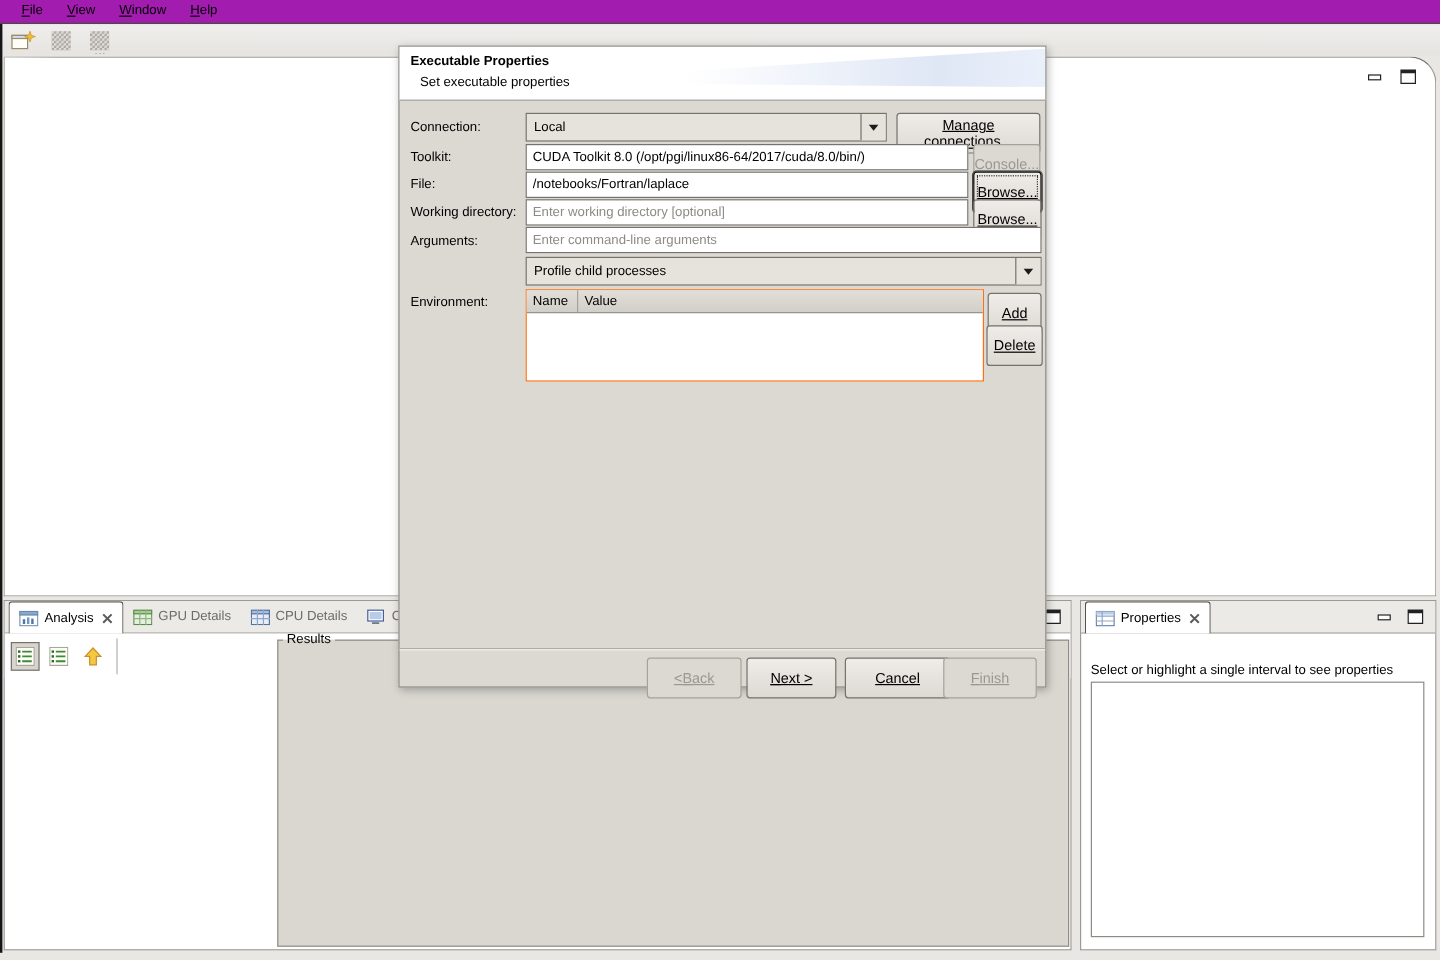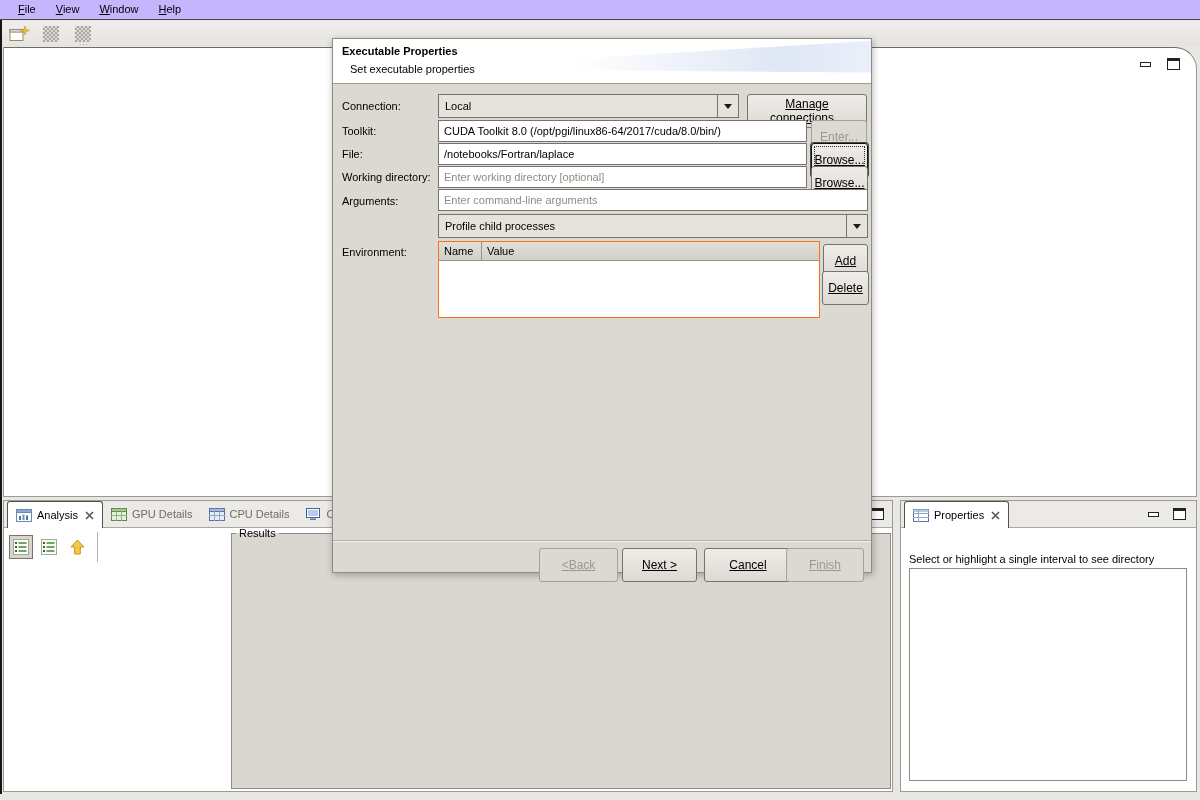--- a/index.html
+++ b/index.html
@@ -7,21 +7,21 @@
   body {
     width:1200px; height:800px; position:relative; overflow:hidden;
     background:#e9e7e3;
     font-family:"Liberation Sans", sans-serif; font-size:11px; color:#000;
   }
   u { text-decoration:underline; }
 
   
   .menubar {
     position:absolute; left:0; top:0; width:1200px; height:20px;
-    background:#c4b5fd; border-bottom:1px solid #4c4a47;
+    background:#a21caf; border-bottom:1px solid #4c4a47;
     display:flex; align-items:center; padding-left:8px;
   }
   .menu-item { padding:2px 10px 3px 10px; cursor:default; }
 
   
   .toolbar {
     position:absolute; left:0; top:21px; width:1200px; height:25px;
     background:linear-gradient(#efeeec,#e6e4e0);
     display:flex; align-items:center; gap:8px; padding-left:7px;
   }
@@ -267,21 +267,21 @@
         <svg width="9" height="9" viewBox="0 0 9 9">
             <path d="M1 1 L8 8 M8 1 L1 8" stroke="#5a5a5a" stroke-width="1.7"></path>
           </svg>
       </span>
     </div>
     <div class="props-winbtns">
       <div class="ico-min"></div>
       <div class="ico-max"></div>
     </div>
   </div>
-  <div class="props-msg">Select or highlight a single interval to see directory</div>
+  <div class="props-msg">Select or highlight a single interval to see properties</div>
   <div class="props-box"></div>
 </div>
 
 <div class="dialog">
   <div class="dlg-header">
     <div class="hdr-grad"></div>
     <div class="dlg-title">Executable Properties</div>
     <div class="dlg-subtitle">Set executable properties</div>
   </div>
 
@@ -289,21 +289,21 @@
   <div class="combo" style="left:105px;top:55px;width:301px;">
     <span class="ctxt">Local</span>
     <span class="arrowbox">
         <span class="tri-down"></span>
       </span>
   </div>
   <button class="btn" style="left:414px;top:55px;width:120px;height:24px;">Manage connections...</button>
 
   <div class="lbl" style="top:86px;">Toolkit:</div>
   <input class="input" style="left: 105px; top: 81px; width: 369px;" value="CUDA Toolkit 8.0 (/opt/pgi/linux86-64/2017/cuda/8.0/bin/)">
-  <button class="btn disabled" style="left:478px;top:81px;width:56px;height:22px;">Enter...</button>
+  <button class="btn disabled" style="left:478px;top:81px;width:56px;height:22px;">Console...</button>
 
   <div class="lbl" style="top:109px;">File:</div>
   <input class="input" style="left: 105px; top: 104px; width: 369px;" value="/notebooks/Fortran/laplace">
   <button class="btn focused" style="left:478px;top:104px;width:57px;height:23px;">Browse...</button>
 
   <div class="lbl" style="top:132px;">Working directory:</div>
   <input class="input" style="left: 105px; top: 127px; width: 369px;" placeholder="Enter working directory [optional]">
   <button class="btn" style="left:478px;top:127px;width:57px;height:23px;">Browse...</button>
 
   <div class="lbl" style="top:156px;">Arguments:</div>

